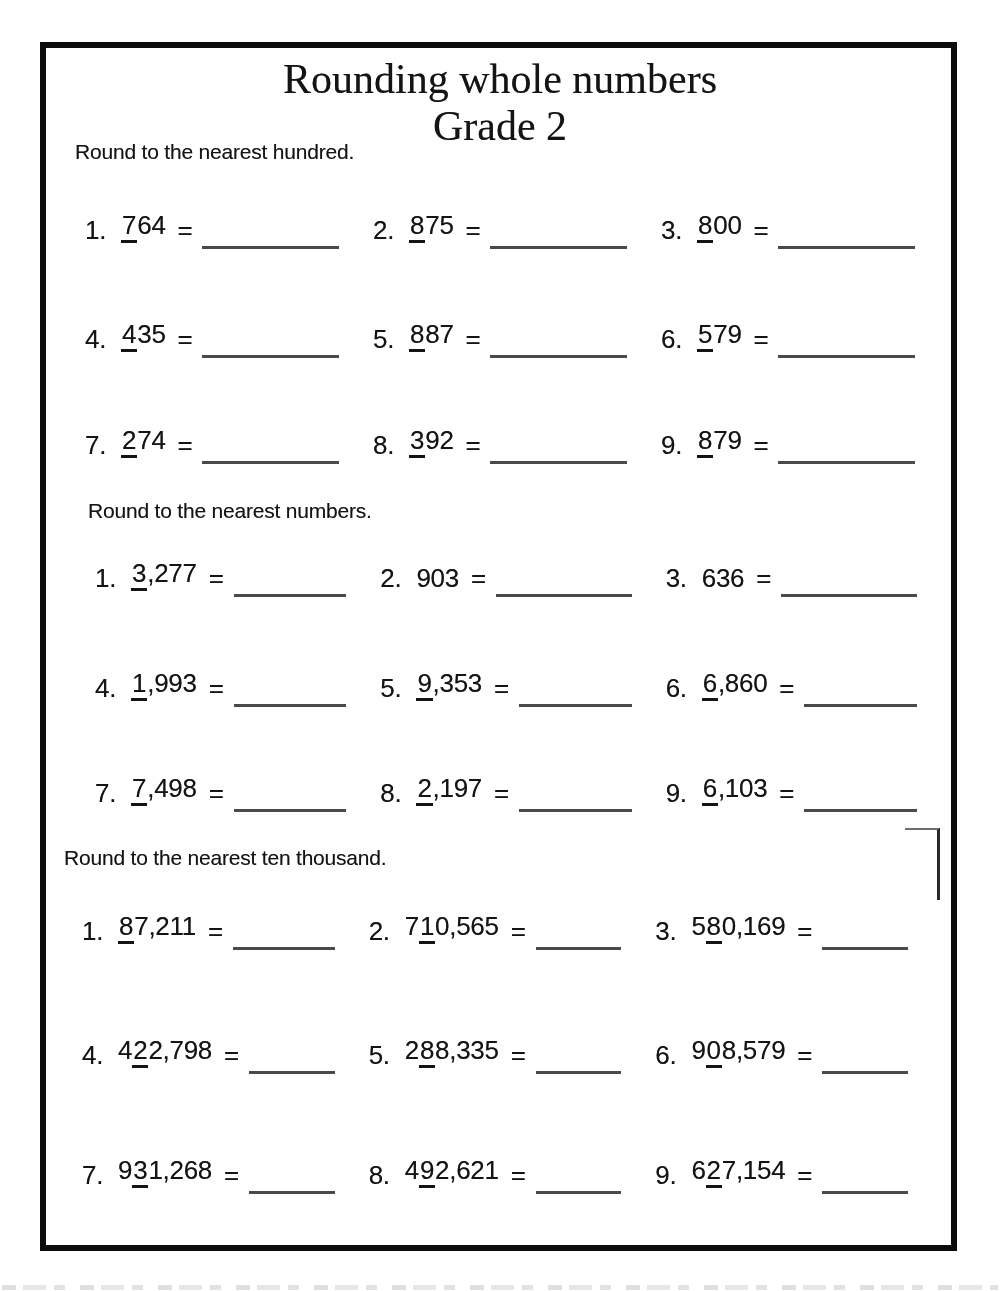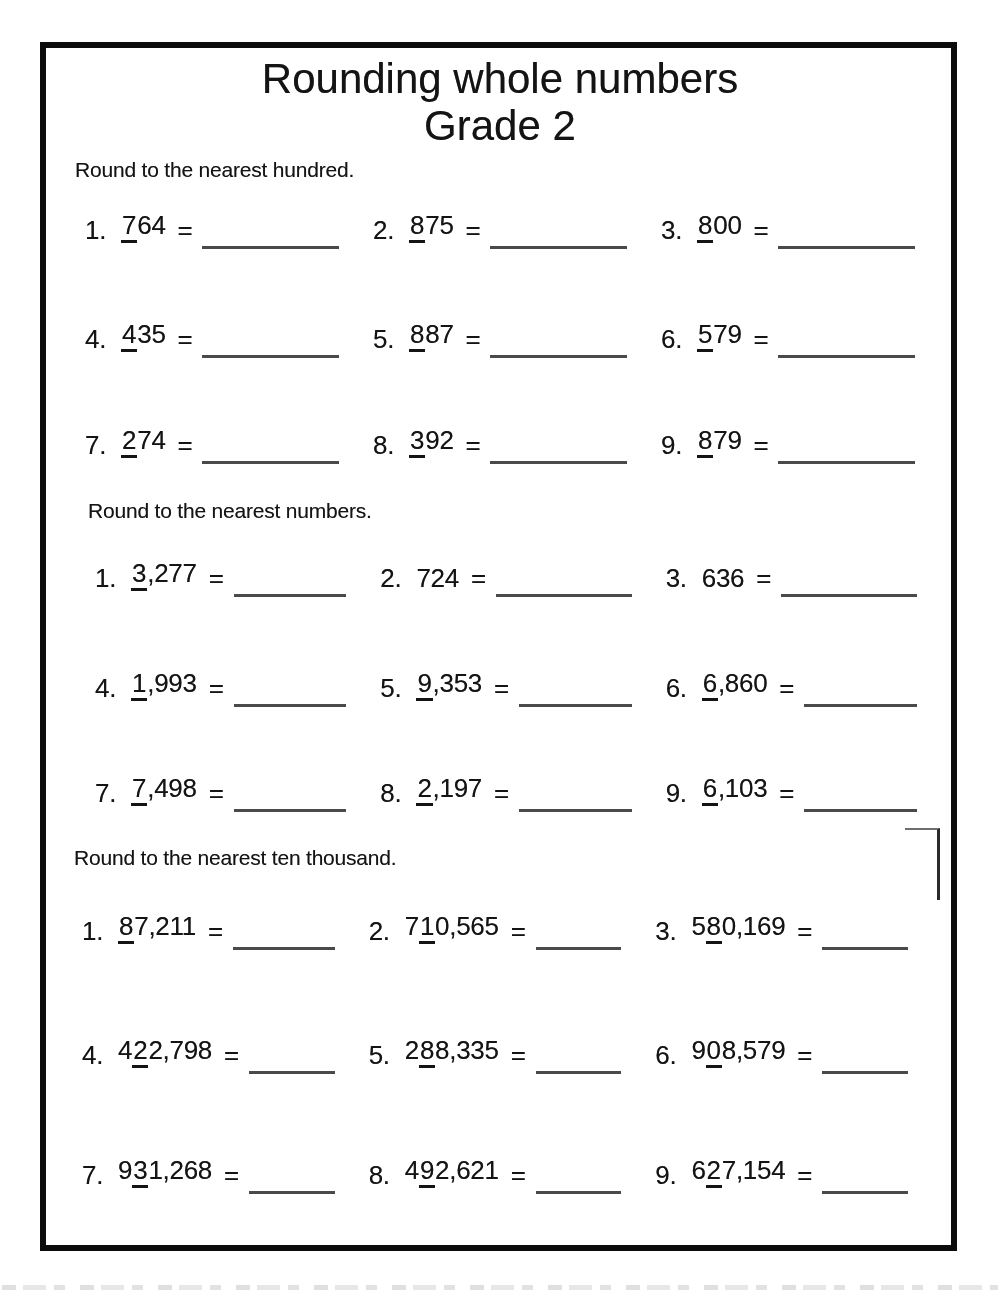--- a/index.html
+++ b/index.html
@@ -20,36 +20,36 @@
   
   .frame{
     position:absolute;left:40px;top:42px;
     width:917px;height:1209px;
     border:6px solid var(--border);
     box-sizing:border-box;
   }
   .title{
     position:absolute;left:0;width:1000px;
     text-align:center;
-    font-family:Liberation Sans, sans-serif;
+    font-family:Liberation Serif, serif;
     line-height:1.1;
     text-shadow:0 0 .6px rgba(0,0,0,.45);
   }
   #title-line1{top:56px;font-size:42px;}
   #title-line2{top:103px;font-size:42px;}
 
   .heading{
     position:absolute;
     font-size:21px;
     letter-spacing:-0.2px;
     text-shadow:0 0 .5px rgba(0,0,0,.4);
   }
-  #heading-0{left:75px;top:158px;}
+  #heading-0{left:75px;top:140px;}
   #heading-1{left:88px;top:499px;}
-  #heading-2{left:74px;top:846px;}
+  #heading-2{left:64px;top:846px;}
 
   .row{
     position:absolute;
     display:grid;
     grid-template-columns:1fr 1fr 1fr;
     column-gap:34px;
     font-size:26px;
     letter-spacing:-0.3px;
     line-height:1;
   }
@@ -170,21 +170,21 @@
     </div>
   <div class="row s1" id="row-3">
       <div class="cell">
         <span class="plabel">1.</span>
         <span class="pnum"><span class="u">3</span>,277</span>
         <span class="eq">=</span>
         <div class="blank"></div>
       </div>
       <div class="cell">
         <span class="plabel">2.</span>
-        <span class="pnum">724</span>
+        <span class="pnum">903</span>
         <span class="eq">=</span>
         <div class="blank"></div>
       </div>
       <div class="cell">
         <span class="plabel">3.</span>
         <span class="pnum">636</span>
         <span class="eq">=</span>
         <div class="blank"></div>
       </div>
     </div>

